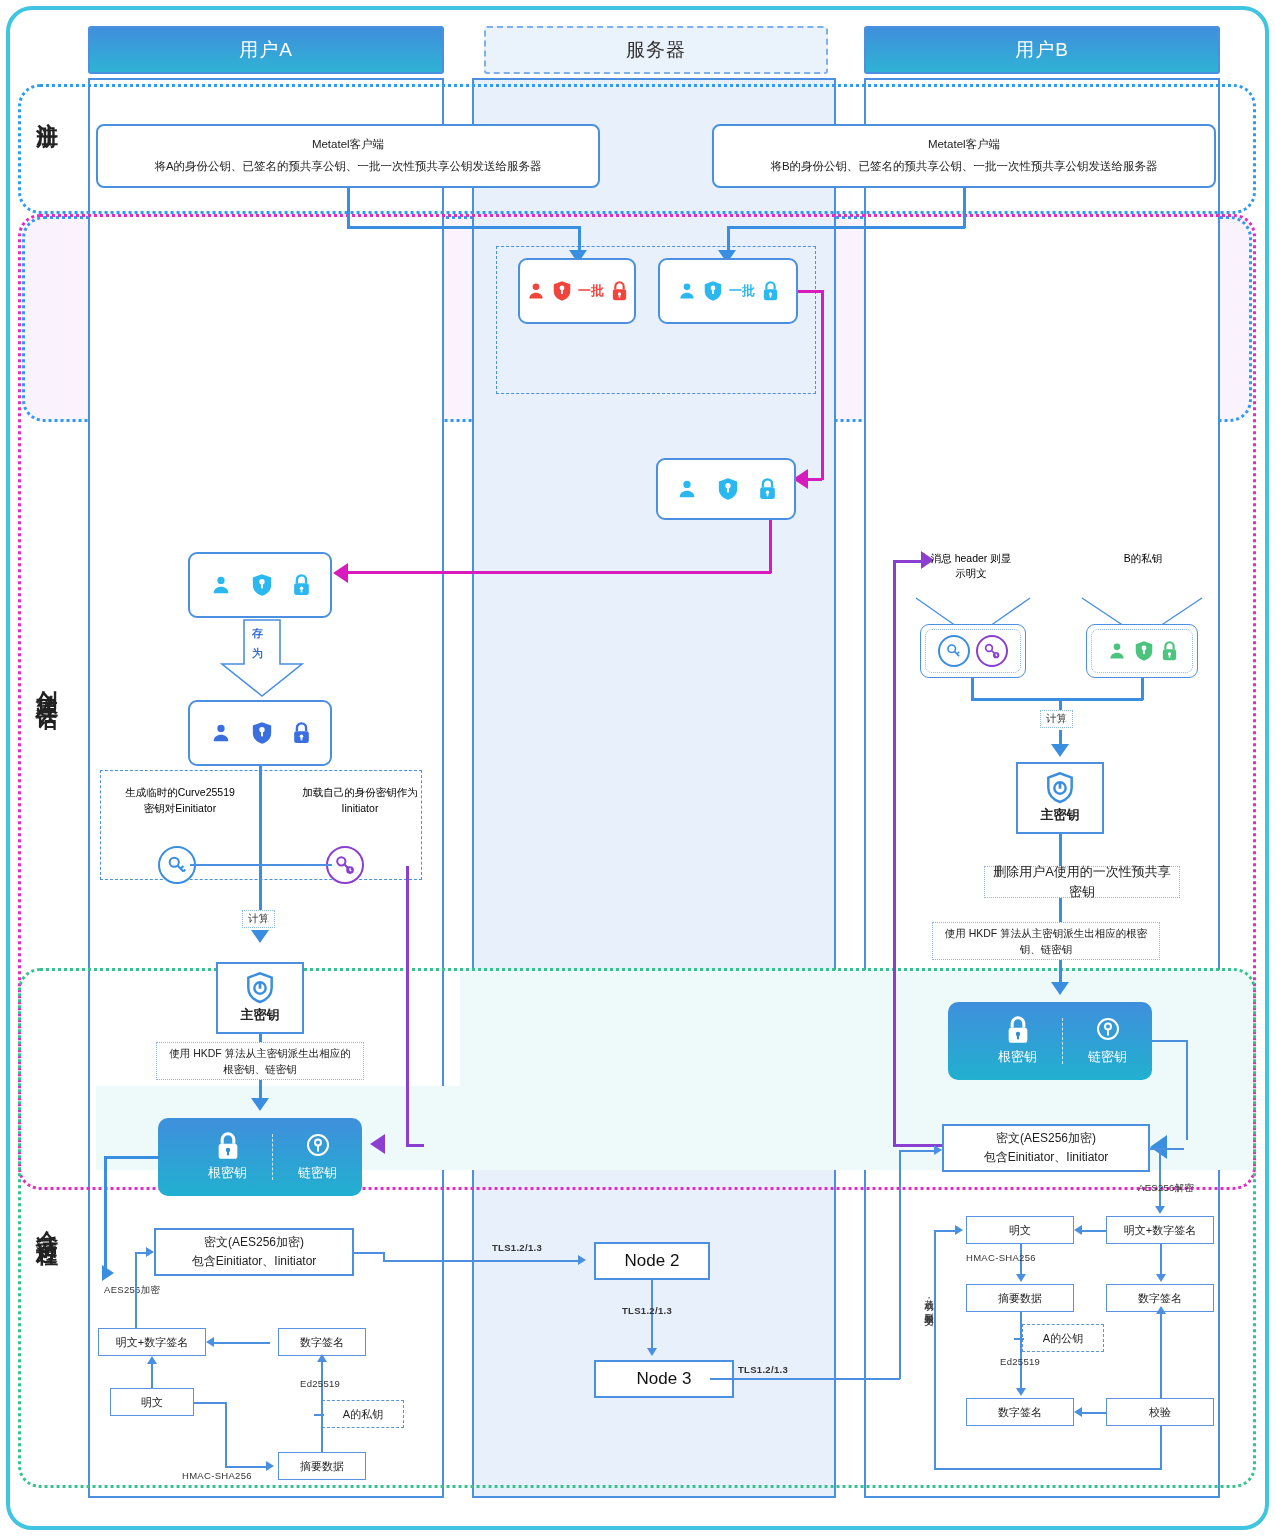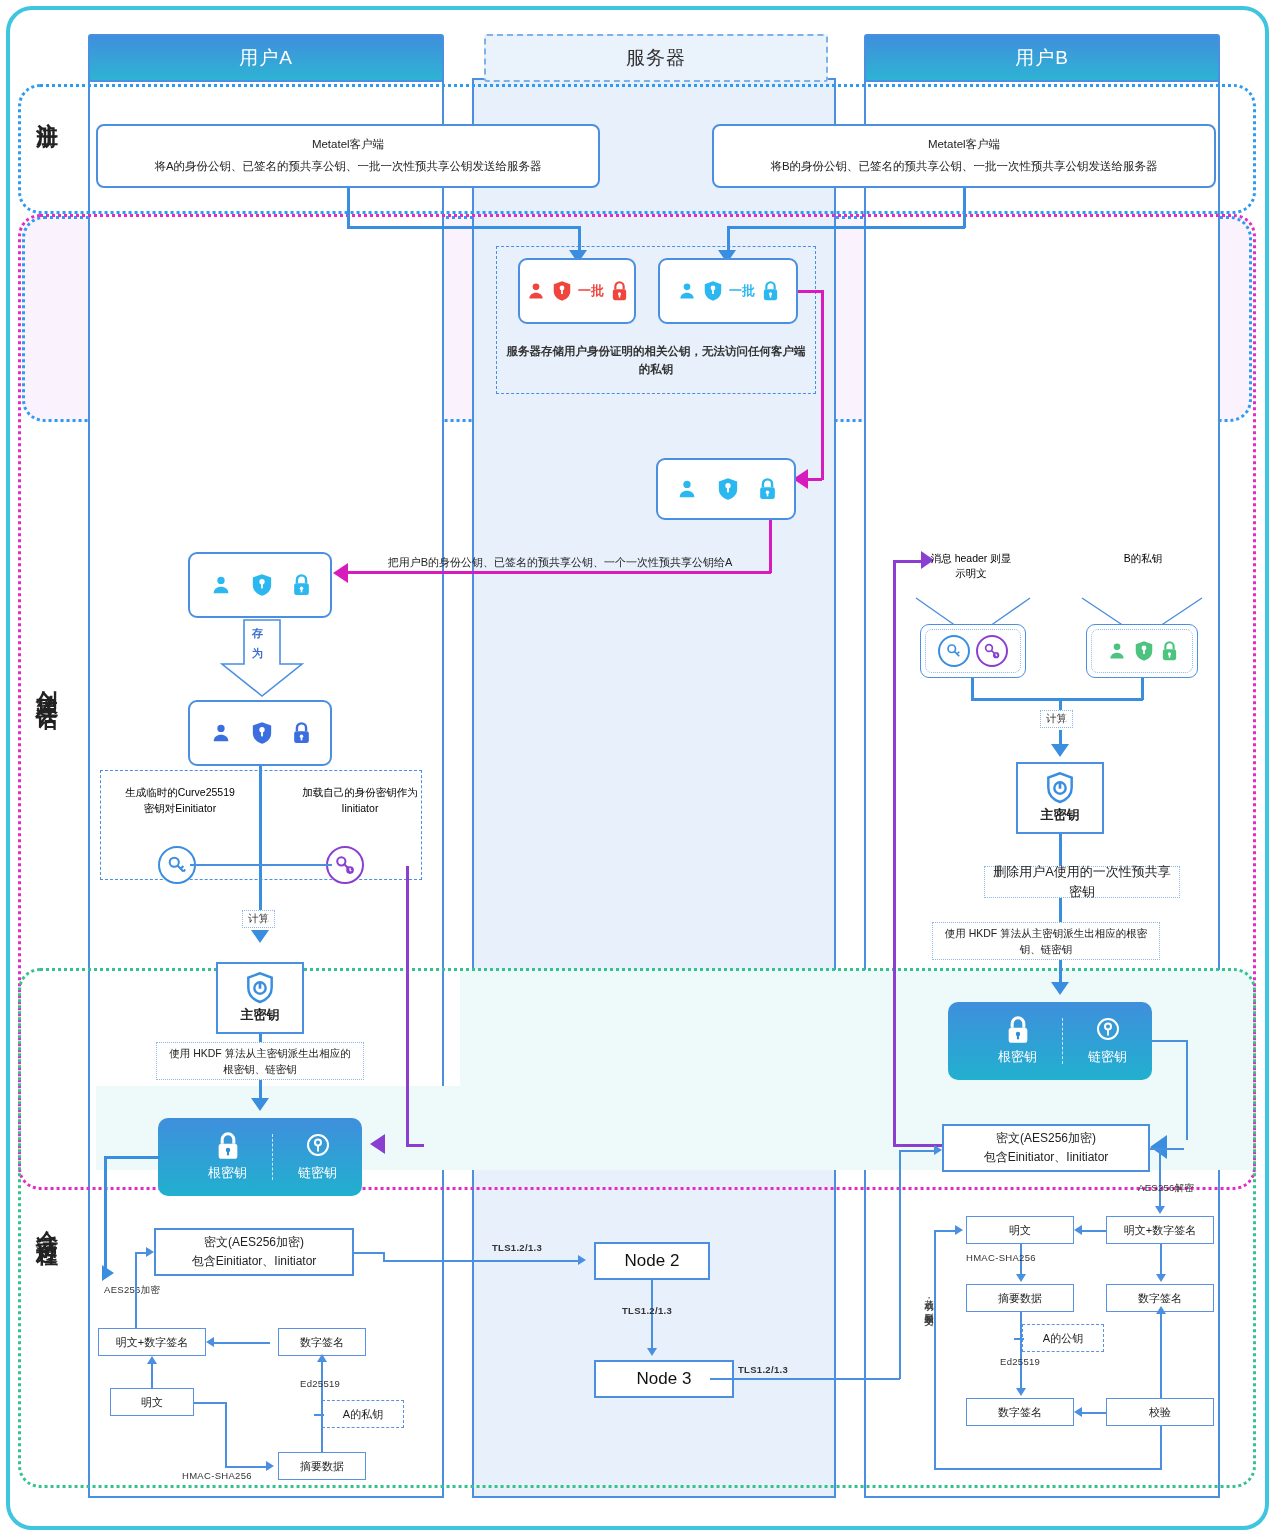--- a/index.html
+++ b/index.html
@@ -24,21 +24,20 @@
   .lane-a   { left:88px;  top:78px;  width:356px;  height:1420px; background:#ffffff; }
   .lane-srv { left:472px; top:78px;  width:364px;  height:1420px; background:#e8f0fb; }
   .lane-b   { left:864px; top:78px;  width:356px;  height:1420px; background:#ffffff; }
 
   
   .lane-hd {
     height:48px; border:2px solid #4a8fe0; border-radius:3px;
     display:flex; align-items:center; justify-content:center;
     color:#fff; font-size:19px; letter-spacing:1px;
     background:linear-gradient(180deg,#3f8fdc 0%,#2eb3d4 100%);
-    margin-top:8px;
   }
   .lane-hd.dashed {
     background:#eaf2fc; border:2px dashed #7fb0e8; color:#333;
   }
   #hd-a   { left:88px;  top:26px; width:356px; }
   #hd-srv { left:484px; top:26px; width:344px; }
   #hd-b   { left:864px; top:26px; width:356px; }
 
   
   .phase {
@@ -405,21 +404,20 @@
         <svg width="17" height="20" viewBox="0 0 20 24" fill="currentColor">
             <rect x="2" y="10" width="16" height="13" rx="2.5"></rect>
             <path d="M5 10V6.5a5 5 0 0 1 10 0V10" stroke="currentColor" stroke-width="2.6" fill="none"></path>
             <circle cx="10" cy="15.5" r="1.9" fill="#fff"></circle>
             <rect x="9.1" y="16" width="1.8" height="4" fill="#fff"></rect>
           </svg>
       </span>
     </div>
   </div>
 
-  <div class="abs box" id="srv-note">服务器存储用户身份证明的相关公钥，无法访问任何客户端的私钥</div>
 
   <div class="abs ln h mag" style="left:798px; top:290px; width:26px;"></div>
   <div class="abs ln v mag" style="left:821px; top:290px; height:190px;"></div>
   <div class="abs ln h mag" style="left:806px; top:478px; width:16px;"></div>
   <div class="abs arw left mag" style="left:793px; top:469px;"></div>
 
 
   <div class="abs ln h thick" style="left:690px; top:489px; width:36px;"></div>
   <div class="abs arw right md" style="left:722px; top:481px;"></div>
 
@@ -445,21 +443,20 @@
             <circle cx="10" cy="15.5" r="1.9" fill="#fff"></circle>
             <rect x="9.1" y="16" width="1.8" height="4" fill="#fff"></rect>
           </svg>
       </span>
     </div>
   </div>
 
   <div class="abs ln v mag" style="left:769px; top:520px; height:53px;"></div>
   <div class="abs ln h mag" style="left:348px; top:571px; width:423px;"></div>
   <div class="abs arw left mag" style="left:333px; top:563px;"></div>
-  <div class="abs box" id="reply-lbl">把用户B的身份公钥、已签名的预共享公钥、一个一次性预共享公钥给A</div>
 
   <div class="abs box rnd" id="a-key-1">
     <div class="keyrow" style="gap:20px;">
       <span class="ic-blue">
         <svg width="22" height="22" viewBox="0 0 24 24" fill="currentColor">
             <circle cx="12" cy="7" r="4"></circle>
             <path d="M4 21c0-4.4 3.6-7 8-7s8 2.6 8 7z"></path>
           </svg>
       </span>
       <span class="ic-blue">

